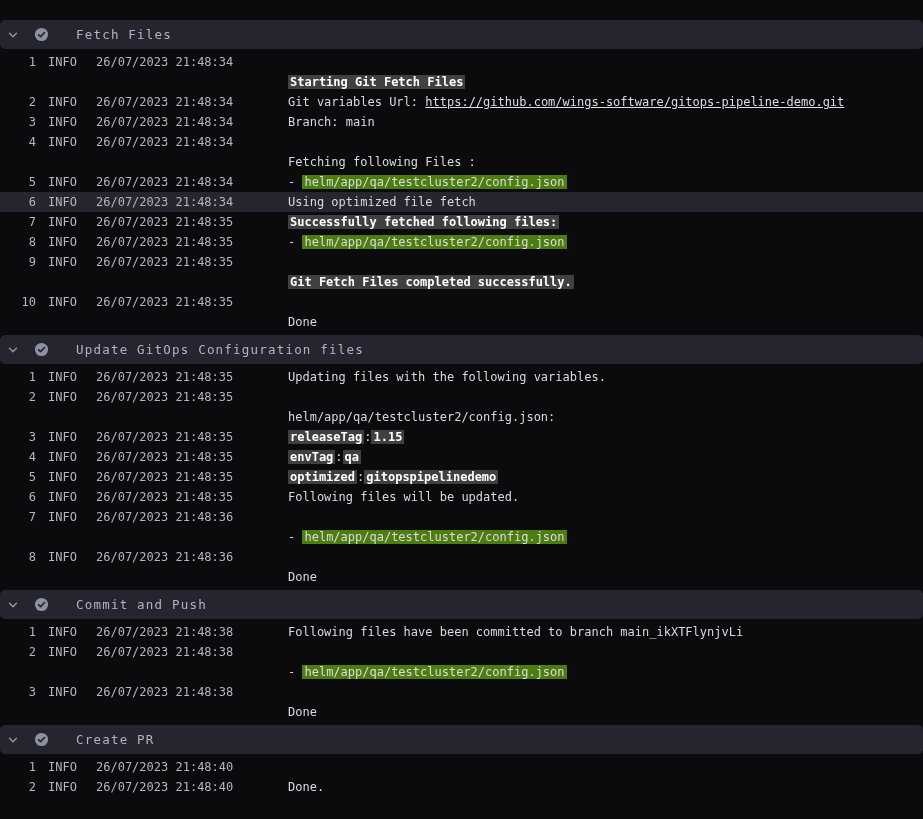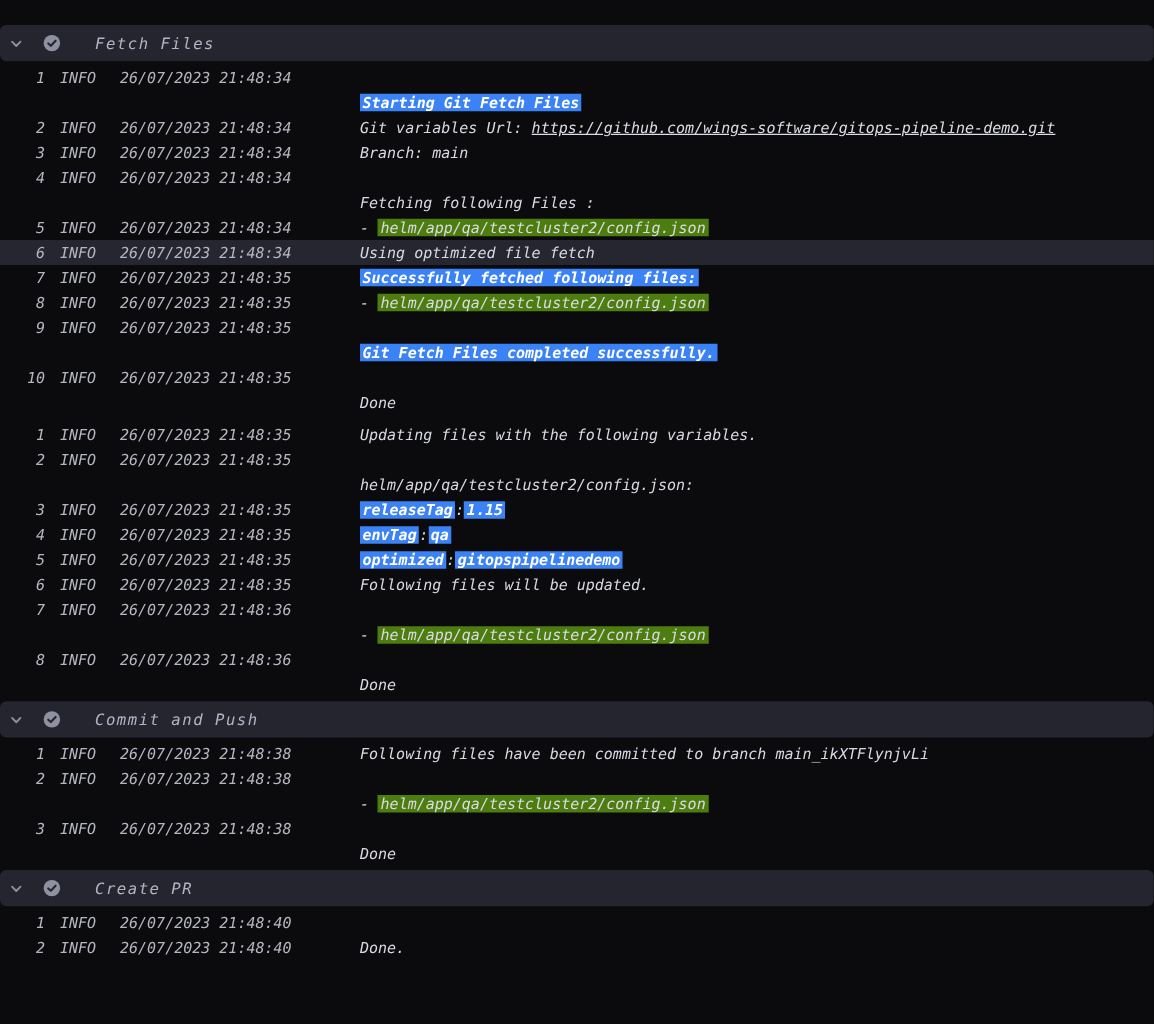--- a/index.html
+++ b/index.html
@@ -1,21 +1,21 @@
 <!DOCTYPE html>
 <html><head>
 <meta charset="utf-8">
 <style>
   html, body { margin: 0; padding: 0; }
   body {
     width: 923px; height: 819px; overflow: hidden;
     background: #0b0b0d;
     font-family: "DejaVu Sans Mono", "Liberation Mono", monospace;
   }
-  .console { width: 923px; height: 819px; position: relative; font-style: italic; }
+  .console { width: 923px; height: 819px; position: relative; }
   .top-spacer { height: 20px; }
   .step-header {
     height: 29px; background: #24252e; border-radius: 5px;
     display: flex; align-items: center;
     cursor: pointer;
   }
   .chevron-wrap { margin-left: 6px; width: 13px; height: 13px; display: flex; align-items: center; justify-content: center; }
   .status-wrap { margin-left: 14px; width: 16px; height: 16px; display: flex; align-items: center; justify-content: center; }
   .step-title {
     margin-left: 27px; color: #b2b3c6;
@@ -25,21 +25,21 @@
   .line {
     display: flex; height: 20px; line-height: 20px;
     font-size: 12px; white-space: pre;
   }
   .line.selected { background: #25262f; }
   .col-num   { width: 36px;  text-align: right; color: #b4b6c0; flex: 0 0 auto; }
   .col-level { width: 60px;  padding-left: 12px; box-sizing: border-box; color: #b4b6c0; flex: 0 0 auto; }
   .col-time  { width: 192px; color: #b4b6c0; flex: 0 0 auto; }
   .col-msg   { flex: 1 1 auto; color: #d8dae2; }
   .sp-p  { }
-  .sp-b  { font-weight: bold; color: #ffffff; background: #3b82f6; padding: 0 2px; }
+  .sp-b  { font-weight: bold; color: #ffffff; background: #404040; padding: 0 2px; }
   .sp-hl { background: #4d7c0f; color: #dadce4; padding: 0 2px; }
   .sp-link { text-decoration: underline; color: #dcdee6; cursor: pointer; }
 </style>
 </head>
 <body>
 
 <div class="console">
   <div class="top-spacer"></div>
   <div id="sections-root">
       <div class="step-section">
@@ -68,20 +68,34 @@
           <div class="line selected"><span class="col-num">6</span><span class="col-level">INFO</span><span class="col-time">26/07/2023 21:48:34</span><span class="col-msg"><span class="sp-p">Using optimized file fetch</span></span></div>
           <div class="line"><span class="col-num">7</span><span class="col-level">INFO</span><span class="col-time">26/07/2023 21:48:35</span><span class="col-msg"><span class="sp-b">Successfully fetched following files:</span></span></div>
           <div class="line"><span class="col-num">8</span><span class="col-level">INFO</span><span class="col-time">26/07/2023 21:48:35</span><span class="col-msg"><span class="sp-p">- </span><span class="sp-hl">helm/app/qa/testcluster2/config.json</span></span></div>
           <div class="line"><span class="col-num">9</span><span class="col-level">INFO</span><span class="col-time">26/07/2023 21:48:35</span><span class="col-msg"></span></div>
           <div class="line"><span class="col-num"></span><span class="col-level"></span><span class="col-time"></span><span class="col-msg"><span class="sp-b">Git Fetch Files completed successfully.</span></span></div>
           <div class="line"><span class="col-num">10</span><span class="col-level">INFO</span><span class="col-time">26/07/2023 21:48:35</span><span class="col-msg"></span></div>
           <div class="line"><span class="col-num"></span><span class="col-level"></span><span class="col-time"></span><span class="col-msg"><span class="sp-p">Done</span></span></div>
         </div>
       </div>
       <div class="step-section">
+        <div class="step-header">
+          <span class="chevron-wrap">
+            <svg width="12" height="12" viewBox="0 0 16 16">
+              <path d="M3.5 5.8 L8 10.4 L12.5 5.8" stroke="#8f91a2" stroke-width="2" fill="none" stroke-linecap="round" stroke-linejoin="round"></path>
+            </svg>
+          </span>
+          <span class="status-wrap">
+            <svg width="15" height="15" viewBox="0 0 16 16">
+              <circle cx="8" cy="8" r="7" fill="#8f91a2"></circle>
+              <path d="M4.9 8.3 L7.1 10.3 L11.2 5.9" stroke="#24252e" stroke-width="1.8" fill="none" stroke-linecap="round" stroke-linejoin="round"></path>
+            </svg>
+          </span>
+          <span class="step-title">Update GitOps Configuration files</span>
+        </div>
         <div class="lines">
           <div class="line"><span class="col-num">1</span><span class="col-level">INFO</span><span class="col-time">26/07/2023 21:48:35</span><span class="col-msg"><span class="sp-p">Updating files with the following variables.</span></span></div>
           <div class="line"><span class="col-num">2</span><span class="col-level">INFO</span><span class="col-time">26/07/2023 21:48:35</span><span class="col-msg"></span></div>
           <div class="line"><span class="col-num"></span><span class="col-level"></span><span class="col-time"></span><span class="col-msg"><span class="sp-p">helm/app/qa/testcluster2/config.json:</span></span></div>
           <div class="line"><span class="col-num">3</span><span class="col-level">INFO</span><span class="col-time">26/07/2023 21:48:35</span><span class="col-msg"><span class="sp-b">releaseTag</span><span class="sp-p">:</span><span class="sp-b">1.15</span></span></div>
           <div class="line"><span class="col-num">4</span><span class="col-level">INFO</span><span class="col-time">26/07/2023 21:48:35</span><span class="col-msg"><span class="sp-b">envTag</span><span class="sp-p">:</span><span class="sp-b">qa</span></span></div>
           <div class="line"><span class="col-num">5</span><span class="col-level">INFO</span><span class="col-time">26/07/2023 21:48:35</span><span class="col-msg"><span class="sp-b">optimized</span><span class="sp-p">:</span><span class="sp-b">gitopspipelinedemo</span></span></div>
           <div class="line"><span class="col-num">6</span><span class="col-level">INFO</span><span class="col-time">26/07/2023 21:48:35</span><span class="col-msg"><span class="sp-p">Following files will be updated.</span></span></div>
           <div class="line"><span class="col-num">7</span><span class="col-level">INFO</span><span class="col-time">26/07/2023 21:48:36</span><span class="col-msg"></span></div>
           <div class="line"><span class="col-num"></span><span class="col-level"></span><span class="col-time"></span><span class="col-msg"><span class="sp-p">- </span><span class="sp-hl">helm/app/qa/testcluster2/config.json</span></span></div>

